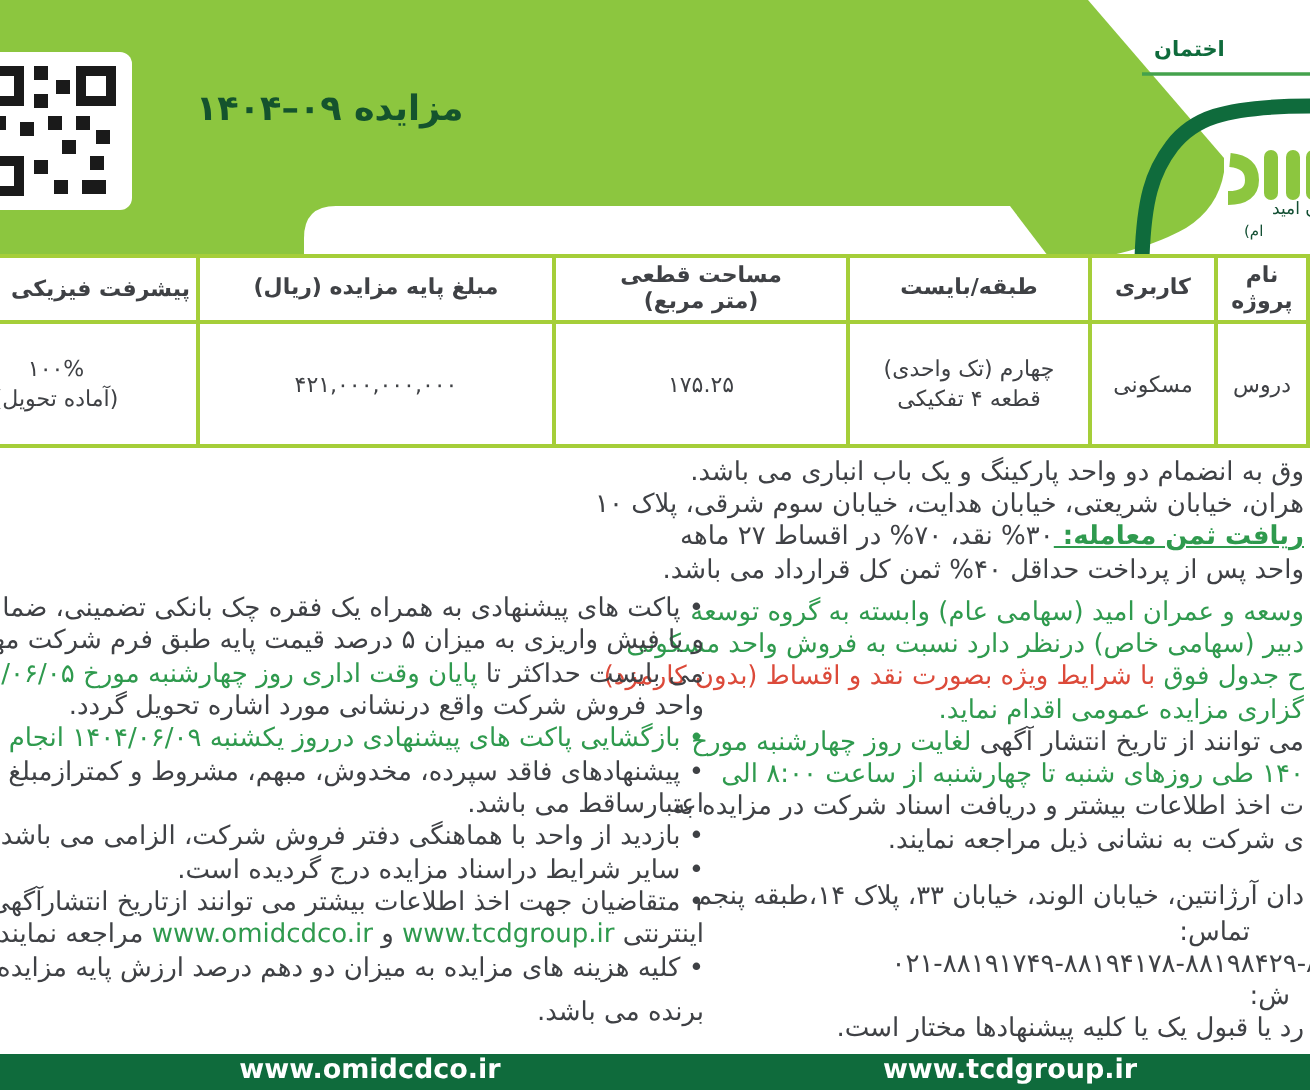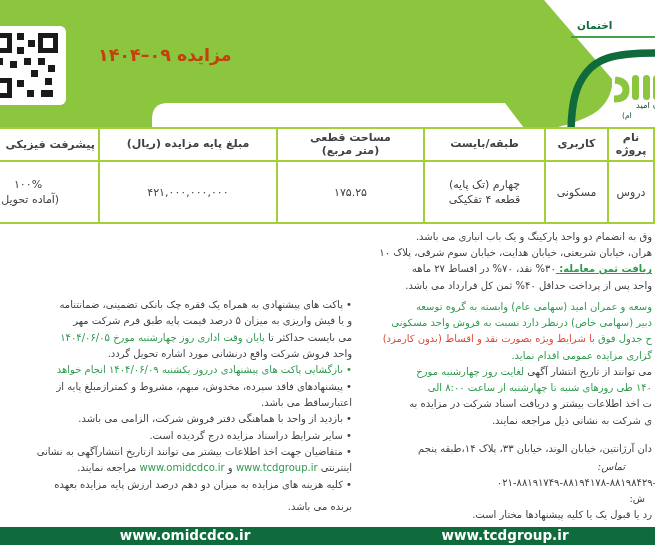--- a/index.html
+++ b/index.html
@@ -4,21 +4,21 @@
 <style>
   :root{
     --banner:#8CC63F; --border:#A5CE39; --darkgreen:#0F6B3C;
     --greentext:#2F9A4E; --redtext:#DC4A3A; --text:#3F4145; --footerbg:#0F6B3C;
   }
   html,body{margin:0;padding:0;}
   body{font-family:"DejaVu Sans",sans-serif;direction:rtl;background:#fff;}
   #page{position:relative;width:655px;height:545px;overflow:hidden;background:#fff;}
   
   #header-svg{position:absolute;top:0;left:0;}
-  .banner-title{position:absolute;top:45px;left:98px;color:#c2410c;font-size:17.5px;
+  .banner-title{position:absolute;top:45px;left:98px;color:#14532d;font-size:17.5px;
     font-weight:bold;letter-spacing:1px;white-space:nowrap;}
   .logo-top-frag{position:absolute;top:19px;left:577px;color:var(--darkgreen);
     font-size:10.5px;font-weight:bold;white-space:nowrap;text-align:right;}
   .logo-caption{position:absolute;top:100px;left:612px;color:#134F33;
     font-size:8.5px;white-space:nowrap;margin-left:24px;}
   .logo-caption2{position:absolute;top:111px;left:622px;color:#134F33;
     font-size:7.5px;white-space:nowrap;}
   
   table.main{position:absolute;top:127px;right:0;border-collapse:collapse;
     table-layout:fixed;width:657px;direction:rtl;}
@@ -28,30 +28,30 @@
   table.main th{font-weight:bold;height:31px;line-height:12.5px;}
   table.main td{height:60px;line-height:15px;}
   .cell-rel{position:relative;height:100%;}
   .overflow-left{position:absolute;right:0;top:50%;transform:translateY(-50%);
     width:140px;text-align:center;white-space:nowrap;line-height:15px;}
   .overflow-left-head{position:absolute;right:3px;top:50%;transform:translateY(-50%);
     white-space:nowrap;text-align:right;font-weight:bold;}
   .ltr{direction:ltr;unicode-bidi:embed;}
   .money{letter-spacing:.5px;text-align:center;}
   
-  .tline{white-space:nowrap;color:var(--text);font-size:10px;line-height:16.2px;
+  .tline{white-space:nowrap;color:var(--text);font-size:13px;line-height:16.2px;
     text-align:right;}
   .block{position:absolute;right:3px;}
   .g{color:var(--greentext);}
   .gb{color:var(--greentext);font-weight:bold;text-decoration:underline;}
   .r{color:var(--redtext);margin-top:28px;}
   .u{color:var(--greentext);}
   #terms{position:absolute;top:297px;right:303px;text-align:right;}
   #terms .tline{line-height:16.35px;}
-  .contact-label{position:absolute;right:30px;font-style:italic;}
+  .contact-label{position:absolute;right:30px;}
   .sale-label{position:absolute;right:10px;}
   .phone-line{position:absolute;right:-12px;direction:ltr;unicode-bidi:embed;
     letter-spacing:.3px;}
   
   #footer-bar{position:absolute;top:527px;left:0;width:655px;height:18px;
     background:var(--footerbg);}
   .footer-url{position:absolute;top:527px;height:18px;line-height:17px;color:#fff;
     font-size:13.5px;font-weight:bold;text-align:center;direction:ltr;}
   #footer-url-left{left:100px;width:170px;}
   #footer-url-right{left:420px;width:170px;}
@@ -129,21 +129,21 @@
       <th>
         <div class="cell-rel">
               <div class="overflow-left-head">پیشرفت فیزیکی</div>
             </div>
       </th>
     </tr>
     <tr>
       <td><span>دروس</span></td>
       <td><span>مسکونی</span></td>
       <td>
-        <div>چهارم (تک پایه)</div>
+        <div>چهارم (تک واحدی)</div>
         <div>قطعه ۴ تفکیکی</div>
       </td>
       <td><span class="ltr">۱۷۵.۲۵</span></td>
       <td><span class="ltr money">۴۲۱,۰۰۰,۰۰۰,۰۰۰</span></td>
       <td>
         <div class="cell-rel">
           <div class="overflow-left">
             <div><span class="ltr">۱۰۰%</span></div>
             <div>(آماده تحویل)</div>
           </div>

